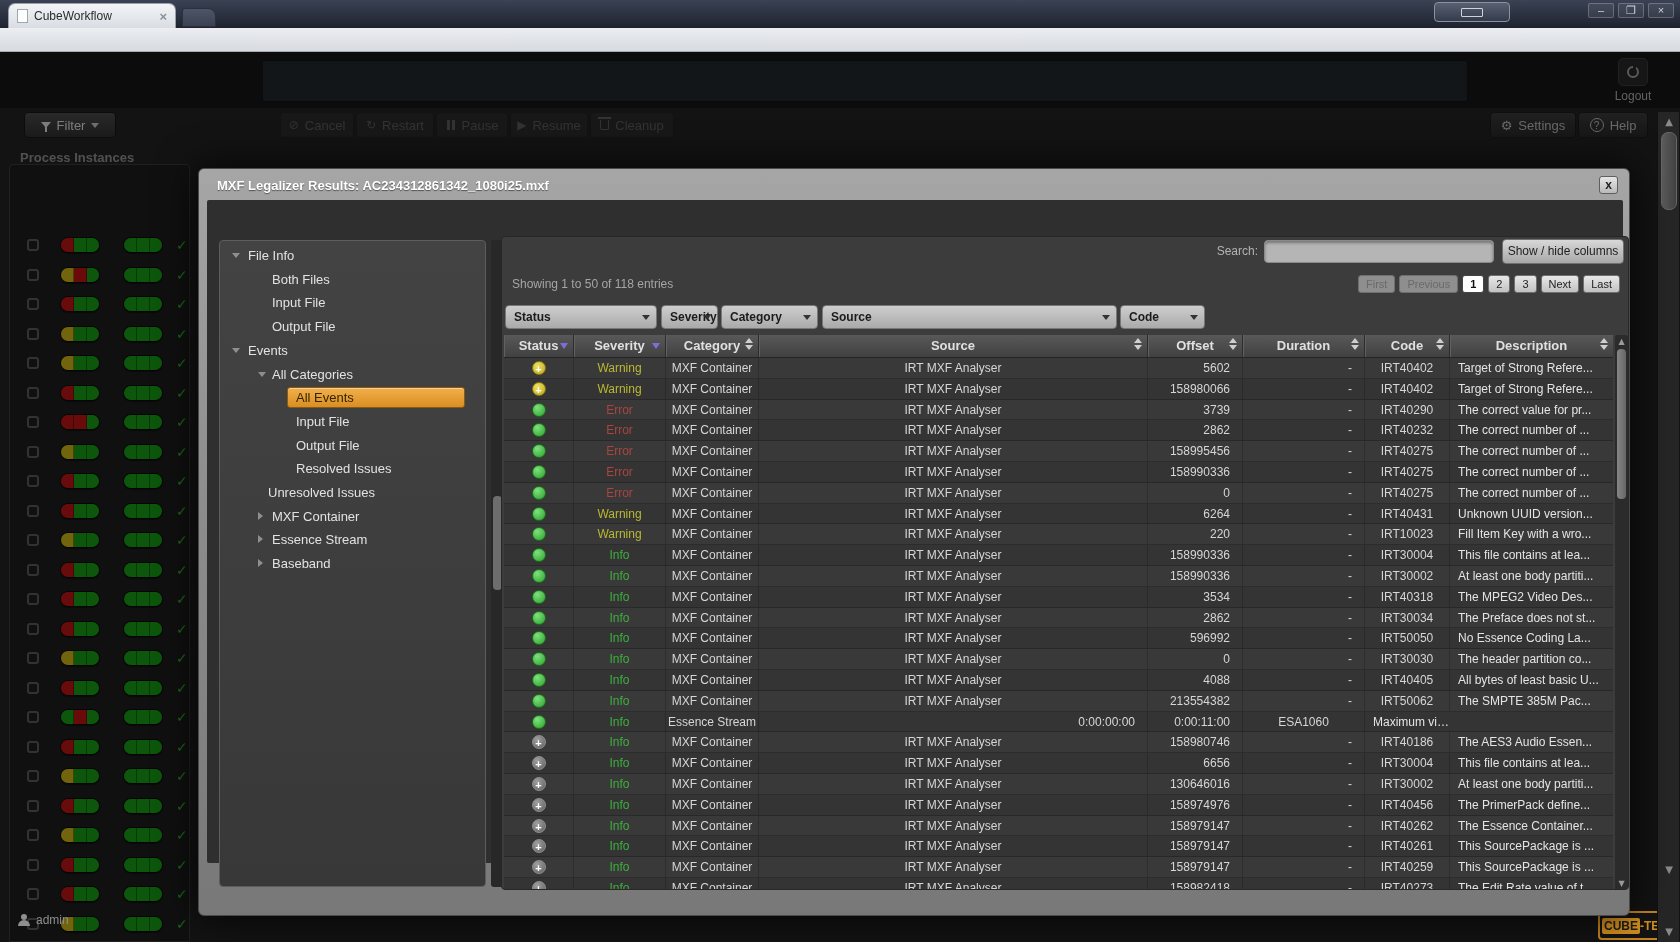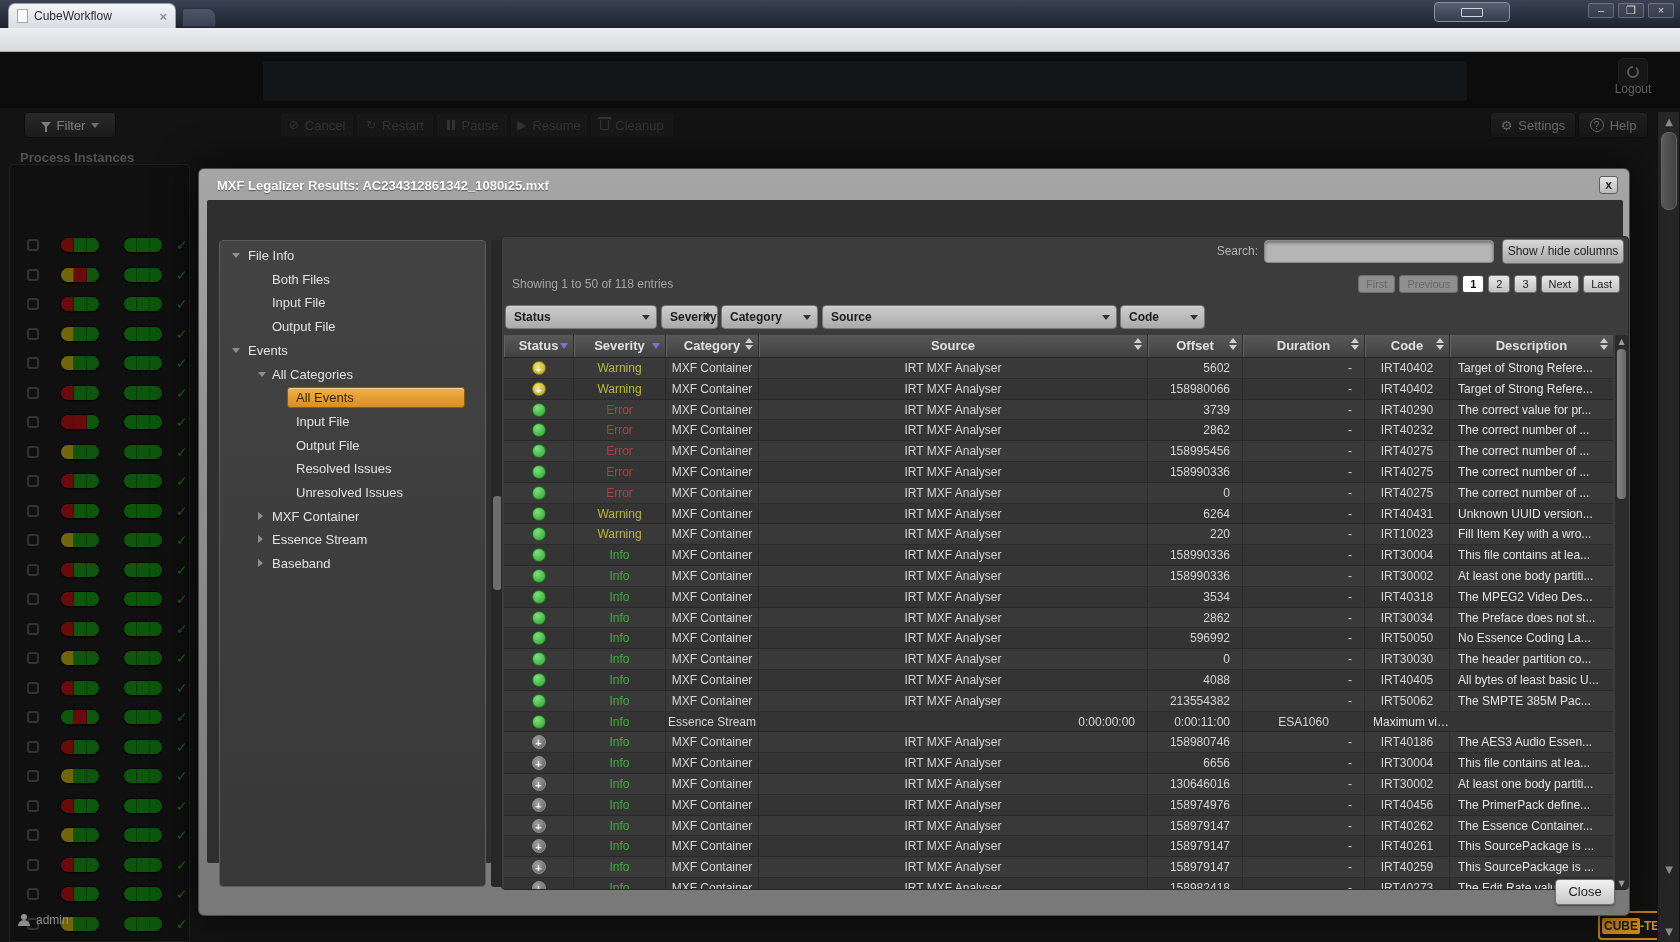--- a/index.html
+++ b/index.html
@@ -40,21 +40,21 @@
         background:linear-gradient(180deg,#eaa93c,#c5821f 55%,#95600f);box-shadow:inset 0 1px 0 rgba(255,255,255,.35);}
   #logo-mxf{left:38px;top:3px;font-size:30px;font-weight:bold;letter-spacing:3px;color:#3c3c3c;
             text-shadow:0 1px 0 rgba(255,255,255,.25);}
   #logo-sub{left:96px;top:31px;font-size:9px;font-weight:bold;letter-spacing:5px;color:#2e2e2e;}
   #header-panel{left:262px;top:8px;width:1206px;height:42px;background:#22262c;border:1px solid #101216;border-radius:3px;}
   #logout{left:1600px;top:4px;width:66px;height:50px;text-align:center;}
   #logout-btn{left:18px;top:2px;width:30px;height:28px;border-radius:5px;background:#262626;border:1px solid #3a3a3a;}
   .powerico{position:absolute;left:8px;top:7px;width:12px;height:12px;border:2px solid #9a9a9a;border-radius:50%;}
   .powerico::after{content:"";position:absolute;left:4px;top:-5px;width:2px;height:7px;background:#262626;border-left:1px solid #262626;}
   .powerico::before{content:"";position:absolute;left:4px;top:-4px;width:2px;height:6px;background:#9a9a9a;}
-  #logout-label{left:0;top:26px;width:66px;font-size:12px;color:#a9a9a9;}
+  #logout-label{left:0;top:33px;width:66px;font-size:12px;color:#a9a9a9;}
 
   
   .toolbtn{height:26px;border-radius:4px;font-size:13px;display:flex;align-items:center;justify-content:center;gap:6px;}
   #filter-btn{left:24px;top:60px;width:92px;background:linear-gradient(180deg,#484848,#2e2e2e);
               border:1px solid #161616;color:#d6d6d6;}
   .funnel{width:0;height:0;border-left:5px solid transparent;border-right:5px solid transparent;border-top:6px solid #d6d6d6;position:relative;}
   .funnel::after{content:"";position:absolute;left:-1px;top:-2px;width:2px;height:6px;background:#d6d6d6;}
   .caret{width:0;height:0;border-left:4px solid transparent;border-right:4px solid transparent;border-top:5px solid #bdbdbd;}
   .dis-btn{background:#2a2a2a;border:1px solid #202020;color:#585858;top:60px;}
   .dis-btn .g{font-family:"DejaVu Sans",sans-serif;font-size:12px;color:#585858;}
@@ -629,21 +629,21 @@
           <div class="tree-item" style="top: 4px; padding-left: 28px;"><span class="tw down" style="left: 12px;"></span><span class="tl">File Info</span></div>
           <div class="tree-item" style="top: 27.7px; padding-left: 52px;"><span class="tl">Both Files</span></div>
           <div class="tree-item" style="top: 51.4px; padding-left: 52px;"><span class="tl">Input File</span></div>
           <div class="tree-item" style="top: 75.1px; padding-left: 52px;"><span class="tl">Output File</span></div>
           <div class="tree-item" style="top: 98.8px; padding-left: 28px;"><span class="tw down" style="left: 12px;"></span><span class="tl">Events</span></div>
           <div class="tree-item" style="top: 122.5px; padding-left: 52px;"><span class="tw down" style="left: 38px;"></span><span class="tl">All Categories</span></div>
           <div class="tree-item sel" style="top: 146.2px; padding-left: 76px;"><span class="tl">All Events</span></div>
           <div class="tree-item" style="top: 169.9px; padding-left: 76px;"><span class="tl">Input File</span></div>
           <div class="tree-item" style="top: 193.6px; padding-left: 76px;"><span class="tl">Output File</span></div>
           <div class="tree-item" style="top: 217.3px; padding-left: 76px;"><span class="tl">Resolved Issues</span></div>
-          <div class="tree-item" style="top: 241px; padding-left: 76px;"><span class="tl">Unresolved Issues</span></div>
+          <div class="tree-item" style="top: 241px; padding-left: 48px;"><span class="tl">Unresolved Issues</span></div>
           <div class="tree-item" style="top: 264.7px; padding-left: 52px;"><span class="tw right" style="left: 38px;"></span><span class="tl">MXF Container</span></div>
           <div class="tree-item" style="top: 288.4px; padding-left: 52px;"><span class="tw right" style="left: 38px;"></span><span class="tl">Essence Stream</span></div>
           <div class="tree-item" style="top: 312.1px; padding-left: 52px;"><span class="tw right" style="left: 38px;"></span><span class="tl">Baseband</span></div>
         </div>
       <div class="abs" id="tree-sb">
         <div id="tree-sb-thumb"></div>
       </div>
 
       <div class="abs" id="table-panel">
         <span id="search-label">Search:</span>
@@ -955,18 +955,15 @@
           <span class="sb-arrow" style="top:543px;">▼</span>
         </div>
       <div class="fsel abs" style="left: 3px; width: 152px; top: 68px;"><span>Status</span><span class="caret"></span></div>
           <div class="fsel abs" style="left: 159px; width: 57px; top: 68px;"><span>Severity</span><span class="caret"></span></div>
           <div class="fsel abs" style="left: 219px; width: 97px; top: 68px;"><span>Category</span><span class="caret"></span></div>
           <div class="fsel abs" style="left: 320px; width: 295px; top: 68px;"><span>Source</span><span class="caret"></span></div>
           <div class="fsel abs" style="left: 618px; width: 85px; top: 68px;"><span>Code</span><span class="caret"></span></div>
         </div>
     </div>
 
-    <div class="abs" id="modal-foot">
-      <div class="abs" id="close-btn">Close</div>
-    </div>
   </div>
 
 </div>
 
 </body></html>

